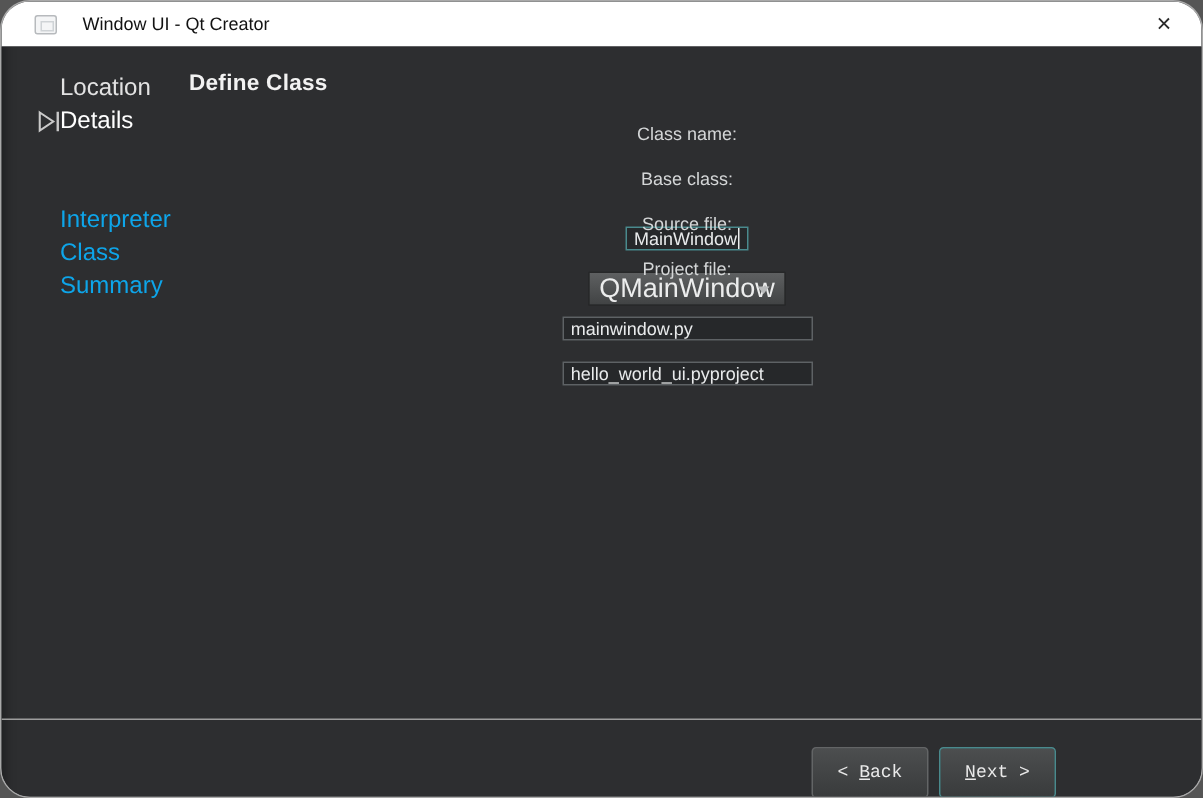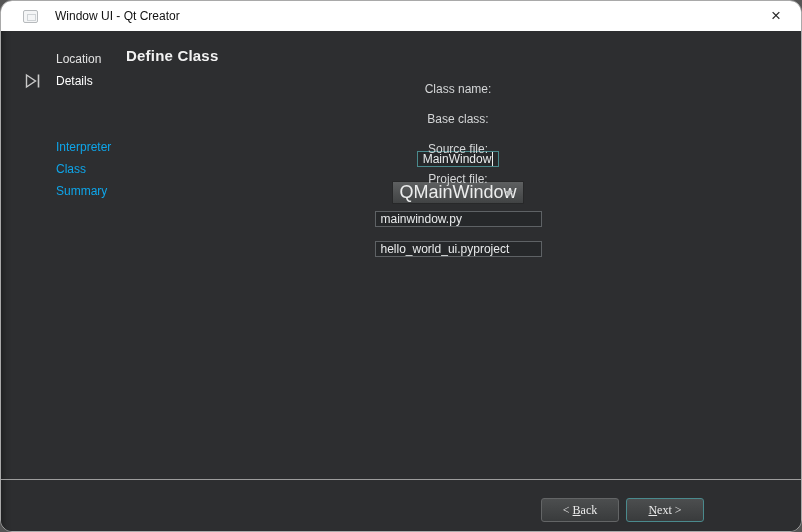--- a/index.html
+++ b/index.html
@@ -4,21 +4,21 @@
 <style>
   * { box-sizing: border-box; margin: 0; padding: 0; }
   html, body { background: #555; }
   body { font-family: "Liberation Sans", sans-serif; }
 
   .window {
     position: relative;
     width: 802px; height: 532px;
     background: #2d2e30;
     border: 1px solid #a9a9a9;
-    border-radius: 12px;
+    border-radius: 20px;
     overflow: hidden;
   }
 
   
   .titlebar {
     position: absolute; top: 0; left: 0; right: 0;
     height: 30px;
     background: #ffffff;
     display: flex; align-items: center;
   }
@@ -57,23 +57,23 @@
     background: #2d2e30;
     box-shadow: inset 9px 0 7px -7px rgba(0,0,0,0.38);
   }
 
   
   .sidebar {
     position: absolute; top: 0; left: 0;
     width: 122px; bottom: 0;
   }
   .step {
-    position: absolute; left: 55px;
+    position: absolute; left: 39px;
     height: 20px; line-height: 20px;
-    font-size: 12px;
+    font-size: 16px;
     white-space: nowrap;
   }
   .step.done    { color: #e2e2e2; }
   .step.current { color: #ffffff; }
   .step.upcoming{ color: #0ea5e9; margin-top: 44px; }
   .step-arrow {
     position: absolute; left: 23px; top: 42px;
     width: 18px; height: 16px;
   }
 
@@ -135,26 +135,26 @@
     border-top: 5px solid #b9bbbc;
   }
 
   
   .footer-sep {
     position: absolute; left: 0; right: 0; top: 448px;
     height: 1px; background: #9d9d9d;
   }
   .btn {
     position: absolute; top: 467px;
-    width: 78px; height: 24px;
+    width: 78px; height: 34px;
     background: linear-gradient(#4c4e4f, #393b3c);
     border: 1px solid #636566;
     border-radius: 3px;
     color: #eaeaea;
-    font-family: Liberation Serif, serif;
+    font-family: Liberation Mono, monospace;
     font-size: 12px;
     display: flex; align-items: center; justify-content: center;
     cursor: default;
   }
   .btn-back   { left: 540px; }
   .btn-next   { left: 625px; border-color: #4a8a8d; }
   .btn-cancel { left: 712px; }
   .accel { text-decoration: underline; }
 </style>
 </head>

